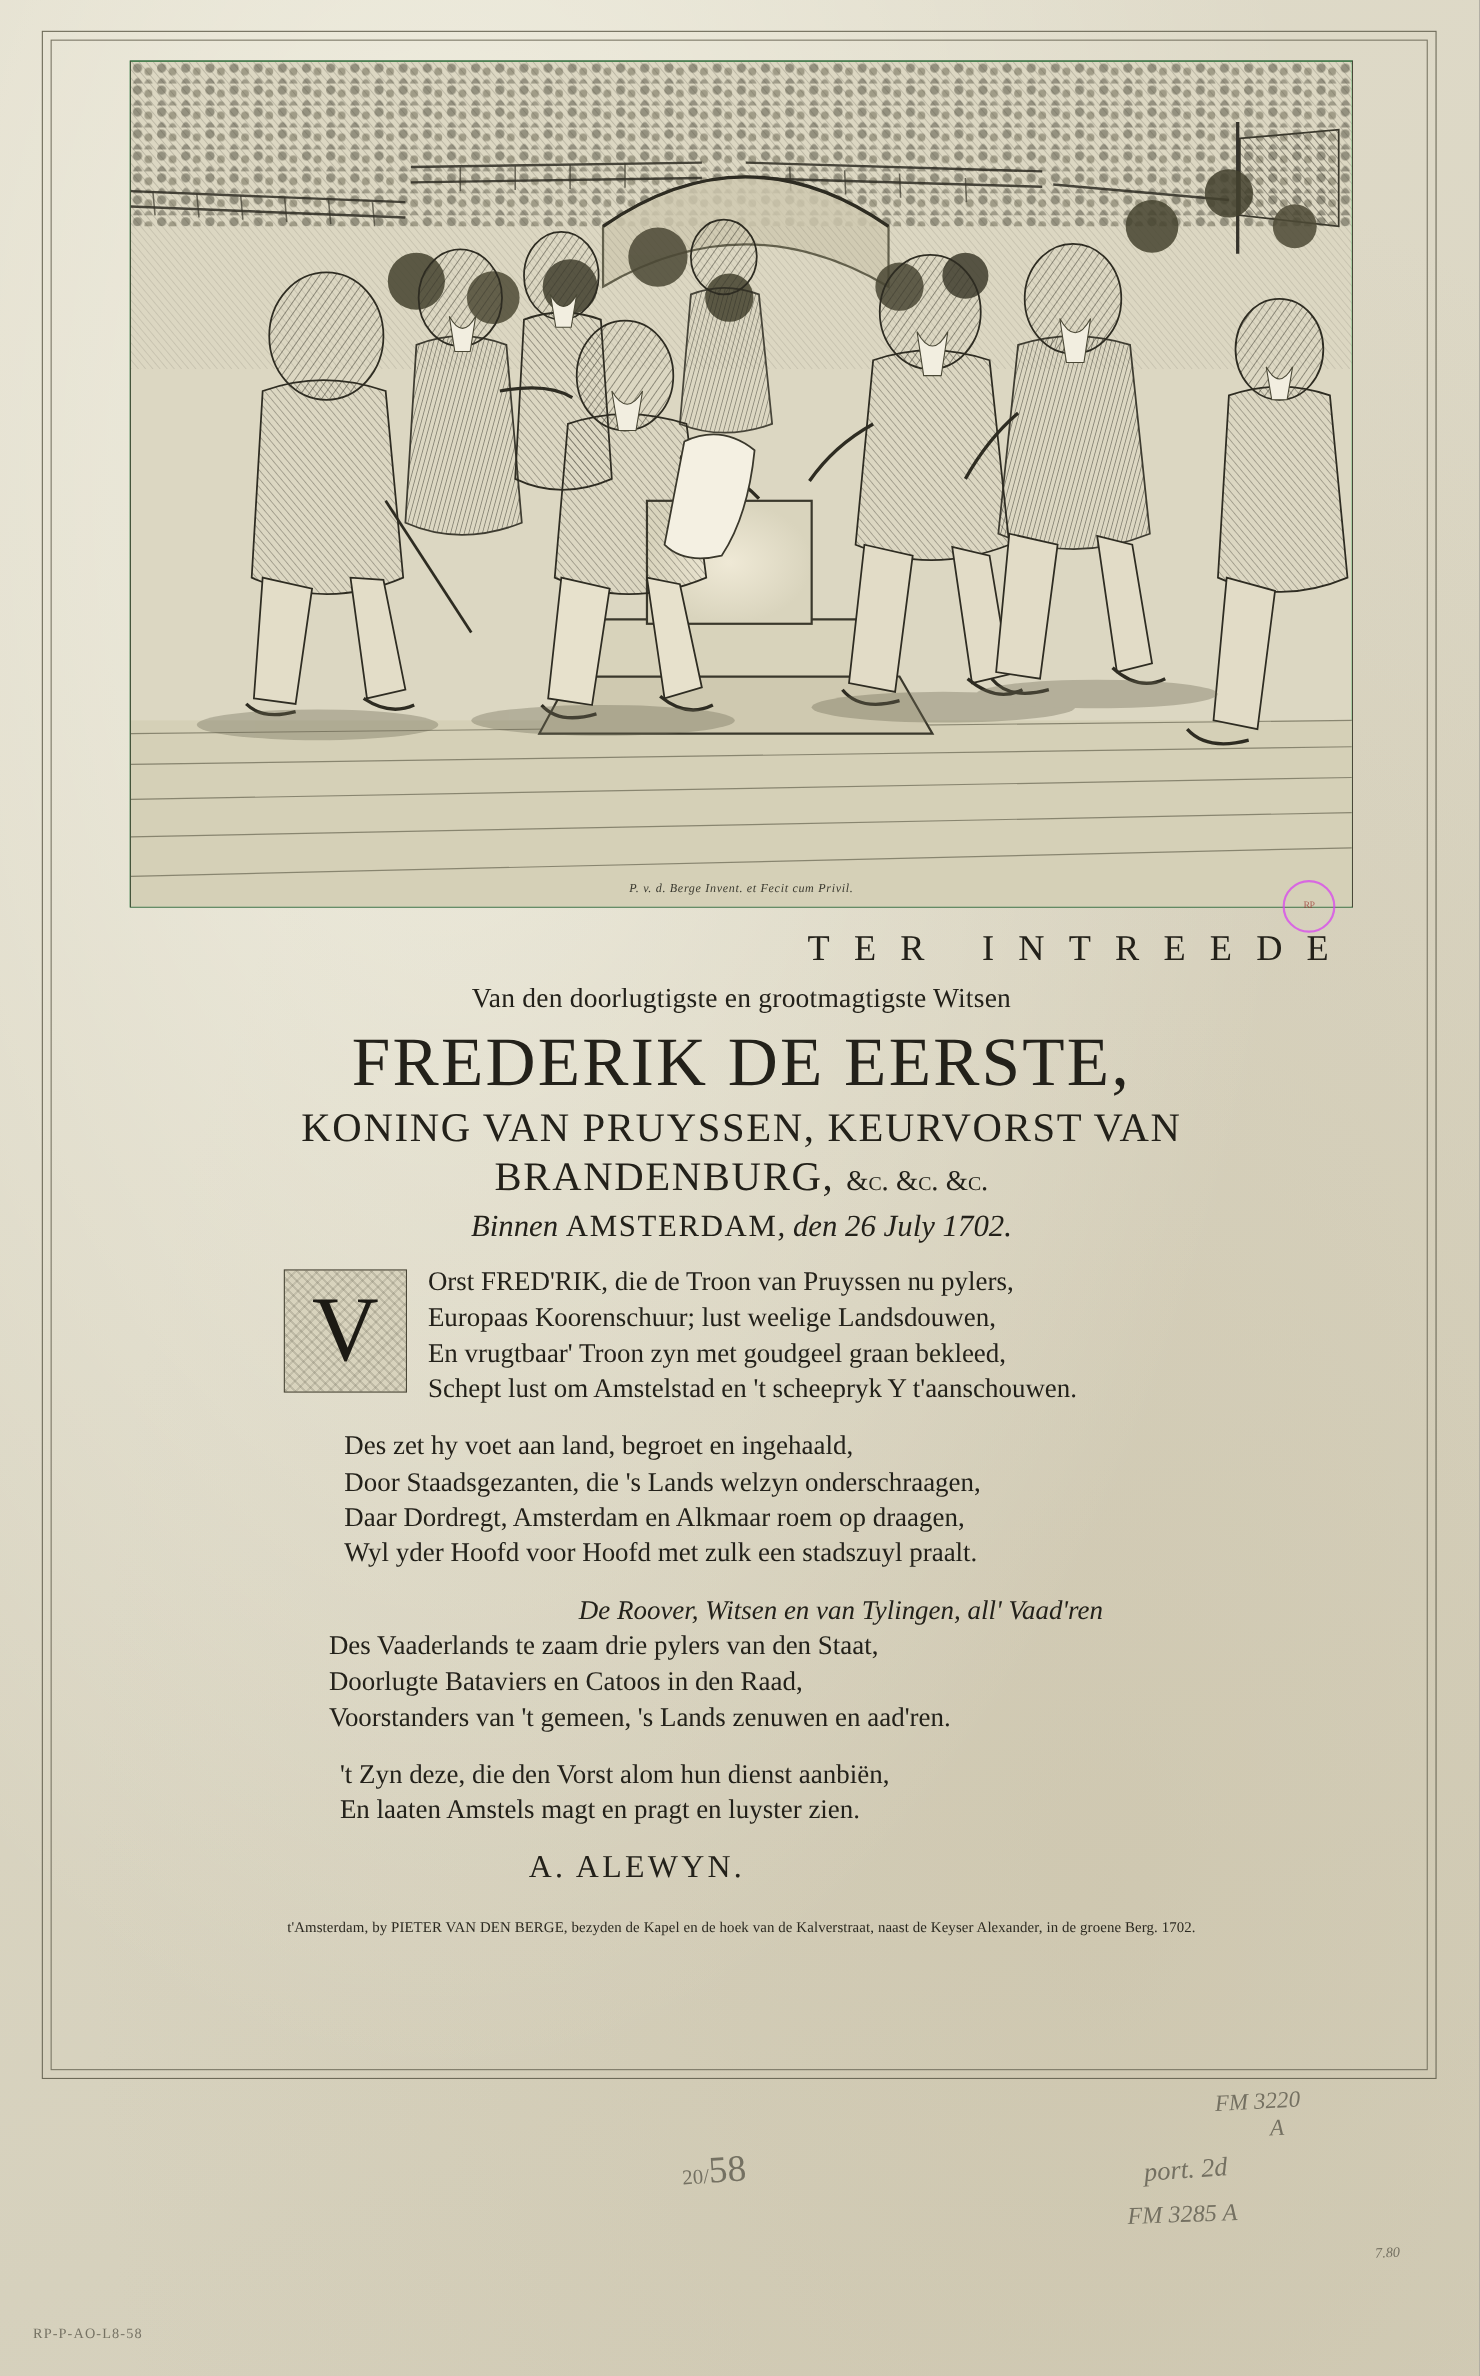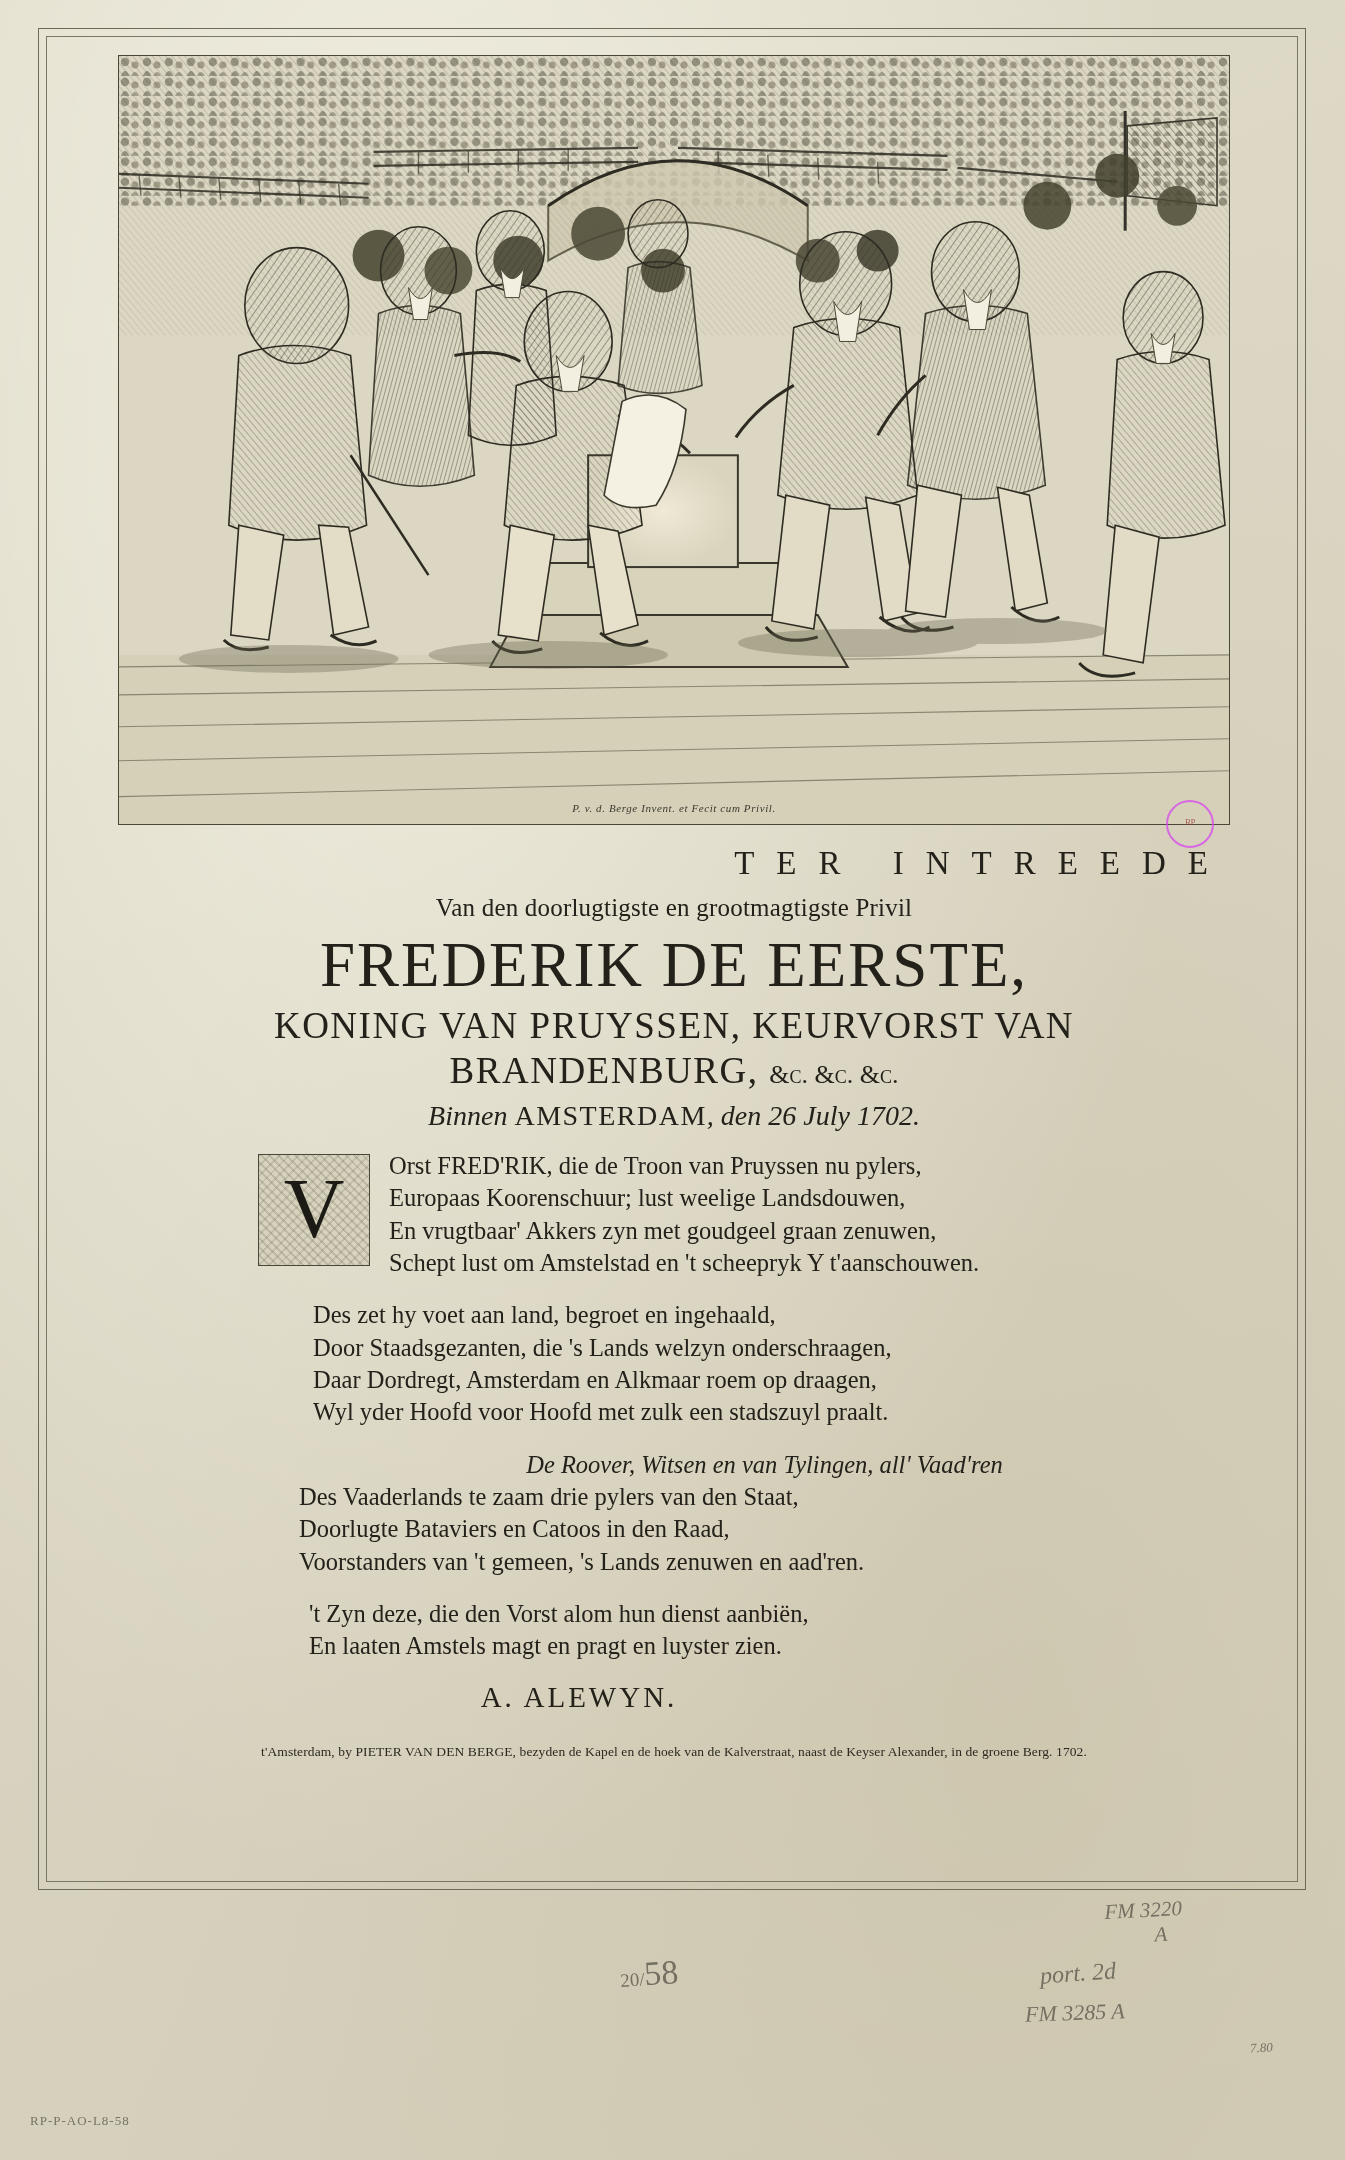--- a/index.html
+++ b/index.html
@@ -395,39 +395,39 @@
       </g>
     </svg>
     <div class="eng-caption">P. v. d. Berge Invent. et Fecit cum Privil.</div>
   </div>
 
   <div class="stamp">RP</div>
 
   <div class="textblock">
 
     <div class="ttl-ter">TER INTREEDE</div>
-    <div class="ttl-sub1">Van den doorlugtigste en grootmagtigste Privil</div>
+    <div class="ttl-sub1">Van den doorlugtigste en grootmagtigste Witsen</div>
     <div class="ttl-main">FREDERIK DE EERSTE,</div>
     <div class="ttl-line2">KONING VAN PRUYSSEN, KEURVORST VAN</div>
     <div class="ttl-line3">
       <span>BRANDENBURG,</span>
       <span class="amp">&amp;c. &amp;c. &amp;c.</span>
     </div>
     <div class="ttl-place">
       <span class="it">Binnen</span>
       <span class="sc">AMSTERDAM</span><span class="it">, den 26 July 1702.</span>
     </div>
 
     <div class="poem">
       <div class="dropcap">V</div>
 
       <div class="stanza stanza-1">
         <div class="ln">Orst FRED'RIK, die de Troon van Pruyssen nu pylers,</div>
         <div class="ln">Europaas Koorenschuur; lust weelige Landsdouwen,</div>
-        <div class="ln">En vrugtbaar' Akkers zyn met goudgeel graan zenuwen,</div>
+        <div class="ln">En vrugtbaar' Troon zyn met goudgeel graan bekleed,</div>
         <div class="ln">Schept lust om Amstelstad en 't scheepryk Y t'aanschouwen.</div>
       </div>
 
       <div class="stanza stanza-2">
         <div class="ln">Des zet hy voet aan land, begroet en ingehaald,</div>
         <div class="ln">Door Staadsgezanten, die 's Lands welzyn onderschraagen,</div>
         <div class="ln">Daar Dordregt, Amsterdam en Alkmaar roem op draagen,</div>
         <div class="ln">Wyl yder Hoofd voor Hoofd met zulk een stadszuyl praalt.</div>
       </div>
 

